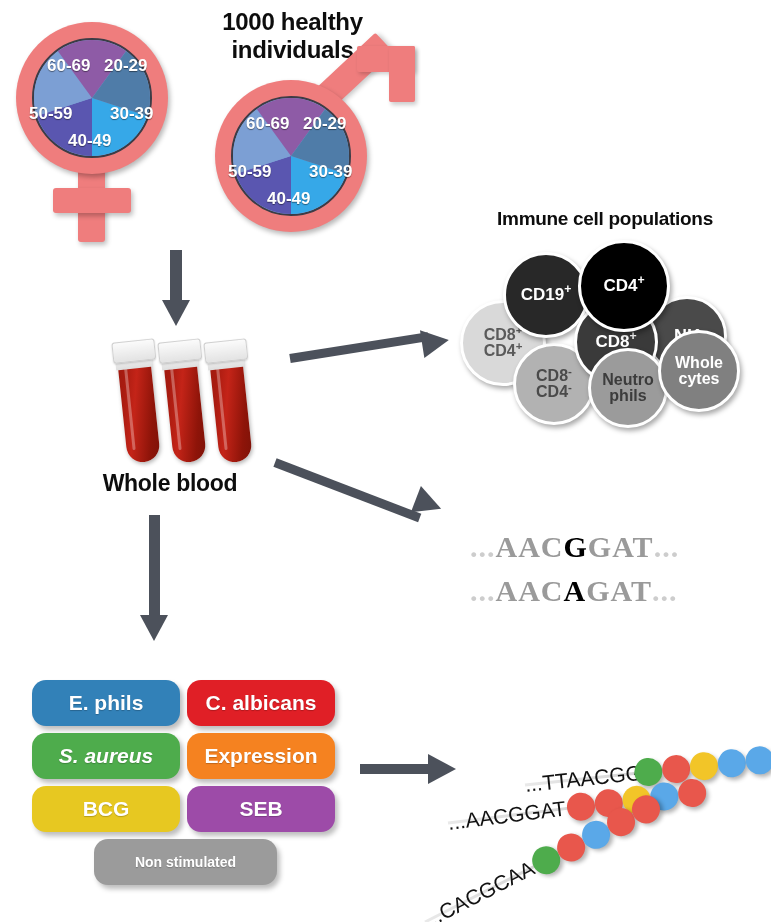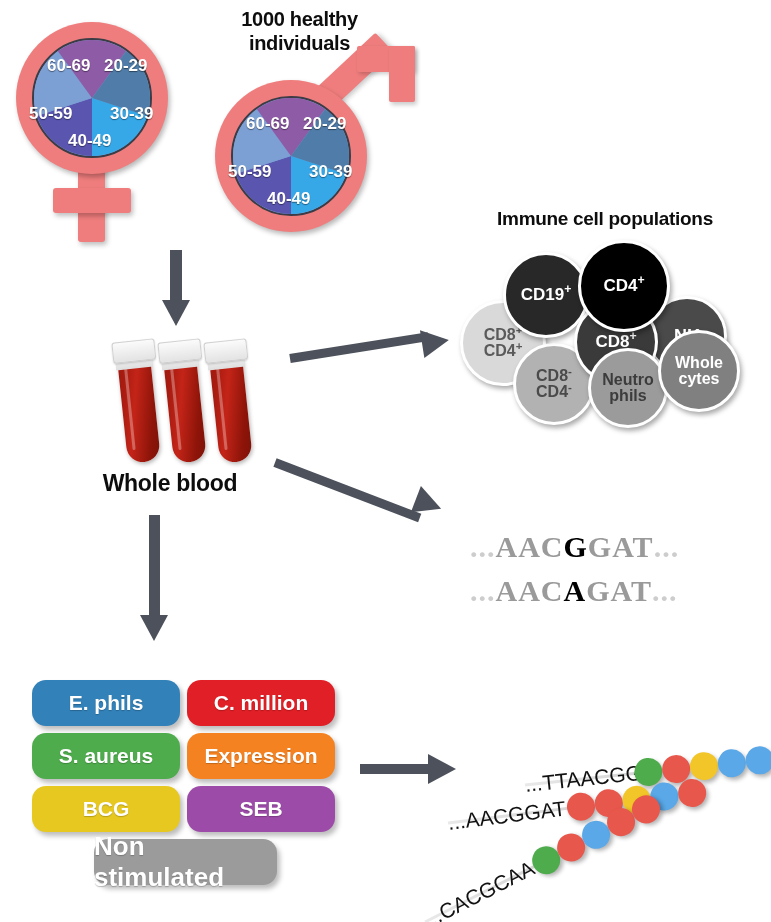--- a/index.html
+++ b/index.html
@@ -98,21 +98,21 @@
   .bead{
     position:absolute;border-radius:50%;top:50%;transform:translateY(-50%);
     box-shadow:2px 3px 4px rgba(0,0,0,.30);
   }
 </style>
 </head>
 <body>
 
 <div class="stage">
 
-  <div class="abs hdr" style="left:182px;top:8px;width:235px;font-size:20px;">
+  <div class="abs hdr" style="left:175px;top:8px;width:235px;font-size:24px;">
     <div>1000 healthy</div>
     <div>individuals</div>
   </div>
 
   <div class="sym" style="left:8px;top:14px;width:175px;height:230px;">
     <div class="fbar" style="left:70px;top:140px;width:27px;height:88px;border-radius:3px;"></div>
     <div class="fbar" style="left:45px;top:174px;width:78px;height:25px;border-radius:3px;"></div>
     <div class="ring" style="left:8px;top:8px;width:152px;height:152px;"></div>
     <div class="pieWrap" style="left:24px;top:24px;width:120px;height:120px;">
       <div class="slice" style="background:#36a8e8;transform:rotate(0deg) skewY(18deg);"></div>
@@ -250,26 +250,26 @@
     </div>
   </div>
 
   <div class="arrow" style="left:135px;top:515px;width:42px;height:130px;">
     <div class="ashaft" style="left:14px;top:0;width:11px;height:105px;"></div>
     <div class="ahead" style="left:5px;top:100px;border-left:14px solid transparent;border-right:14px solid transparent;border-top:26px solid #4c515b;"></div>
   </div>
 
   <div class="abs" style="left:32px;top:680px;width:310px;height:215px;">
     <div class="pill" style="left:0px;top:0px;width:148px;height:46px;background:#3281b8;font-size:21px;">E. phils</div>
-    <div class="pill" style="left:155px;top:0px;width:148px;height:46px;background:#e01f26;font-size:21px;">C. million</div>
-    <div class="pill" style="left:0px;top:53px;width:148px;height:46px;background:#4eac4c;font-size:21px;">S. aureus</div>
+    <div class="pill" style="left:155px;top:0px;width:148px;height:46px;background:#e01f26;font-size:21px;">C. albicans</div>
+    <div class="pill" style="left:0px;top:53px;width:148px;height:46px;background:#4eac4c;font-size:21px;font-style:italic;">S. aureus</div>
     <div class="pill" style="left:155px;top:53px;width:148px;height:46px;background:#f58220;font-size:21px;">Expression</div>
     <div class="pill" style="left:155px;top:106px;width:148px;height:46px;background:#9d4ba8;font-size:21px;">SEB</div>
     <div class="pill" style="left:0px;top:106px;width:148px;height:46px;background:#e7c821;font-size:21px;">BCG</div>
-    <div class="pill" style="left:62px;top:159px;width:183px;height:46px;background:#9b9b9b;font-size:26px;">Non stimulated</div>
+    <div class="pill" style="left:62px;top:159px;width:183px;height:46px;background:#9b9b9b;font-size:14px;">Non stimulated</div>
   </div>
 
   <div class="arrow" style="left:360px;top:752px;width:110px;height:34px;">
     <div class="ashaft" style="left:0px;top:12px;width:72px;height:10px;"></div>
     <div class="ahead" style="left:68px;top:2px;border-top:15px solid transparent;border-bottom:15px solid transparent;border-left:28px solid #4c515b;"></div>
   </div>
 
 
   <div class="abs" style="left:440px;top:740px;width:331px;height:175px;">
 

